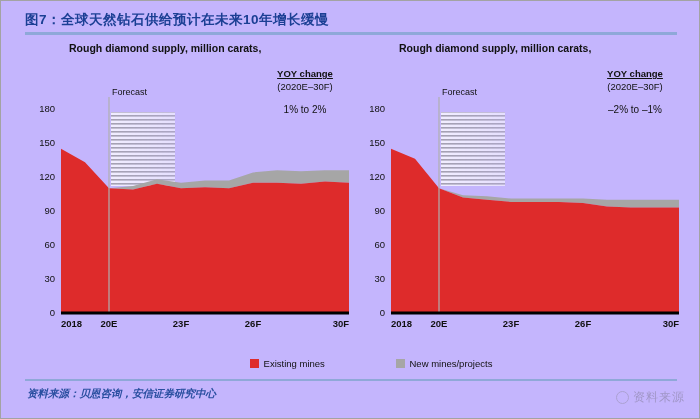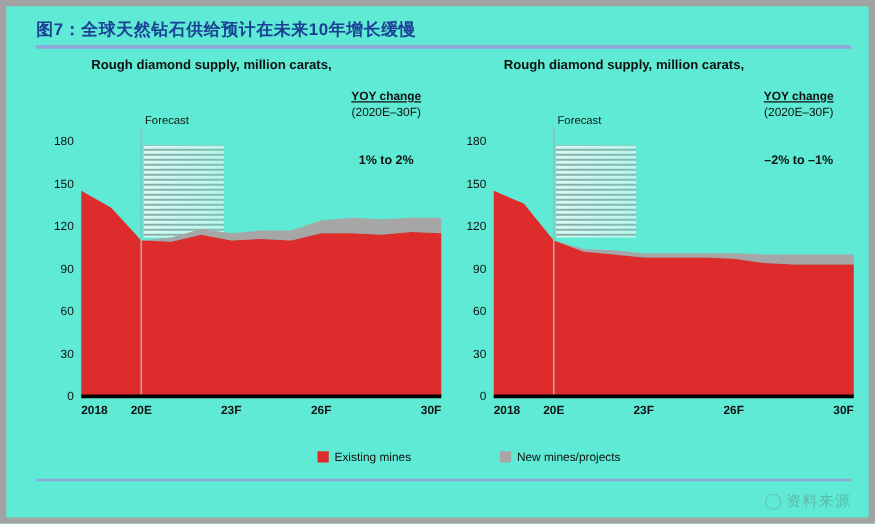--- a/index.html
+++ b/index.html
@@ -12,23 +12,23 @@
     height: 419px;
     font-family: "Liberation Sans", sans-serif;
     position: relative;
     overflow: hidden;
   }
   .figure-frame {
     position: absolute;
     left: 0; top: 0;
     width: 700px;
     height: 419px;
-    border: 5px solid #a3a3a3;
+    border: 1px solid #a3a3a3;
     box-sizing: border-box;
-    background: #5eead4;
+    background: #c4b5fd;
   }
 
   
   .fig-title {
     position: absolute;
     left: 24px;
     top: 10px;
     font-size: 13.5px;
     font-weight: bold;
     color: #1b3f94;
@@ -79,23 +79,23 @@
     color: #111;
     text-decoration: underline;
     line-height: 13px;
   }
   .yoy-sub {
     font-size: 9.5px;
     color: #111;
     line-height: 13px;
   }
   .yoy-val {
-    margin-top: 26px;
+    margin-top: 11px;
     font-size: 10px;
-    font-weight: bold;
+    font-weight: normal;
     color: #111;
   }
 
   
   .plot-wrap {
     position: absolute;
     left: 0;
     top: 52px;
     width: 330px;
     height: 250px;
@@ -279,19 +279,20 @@
   <div class="legend">
     <span class="legend-item">
       <span class="legend-swatch" id="sw0" style="background: rgb(222, 43, 43);"></span><span>Existing mines</span>
     </span>
     <span class="legend-item">
       <span class="legend-swatch" id="sw1" style="background: rgb(166, 166, 166);"></span><span>New mines/projects</span>
     </span>
   </div>
 
   <div class="footer-rule"></div>
+  <div class="source-note">资料来源：贝恩咨询，安信证券研究中心</div>
 
   <div class="watermark">
     <span class="wm-logo"></span>
     <span class="wm-text">资料来源</span>
   </div>
 
 </div>
 
 </body></html>

